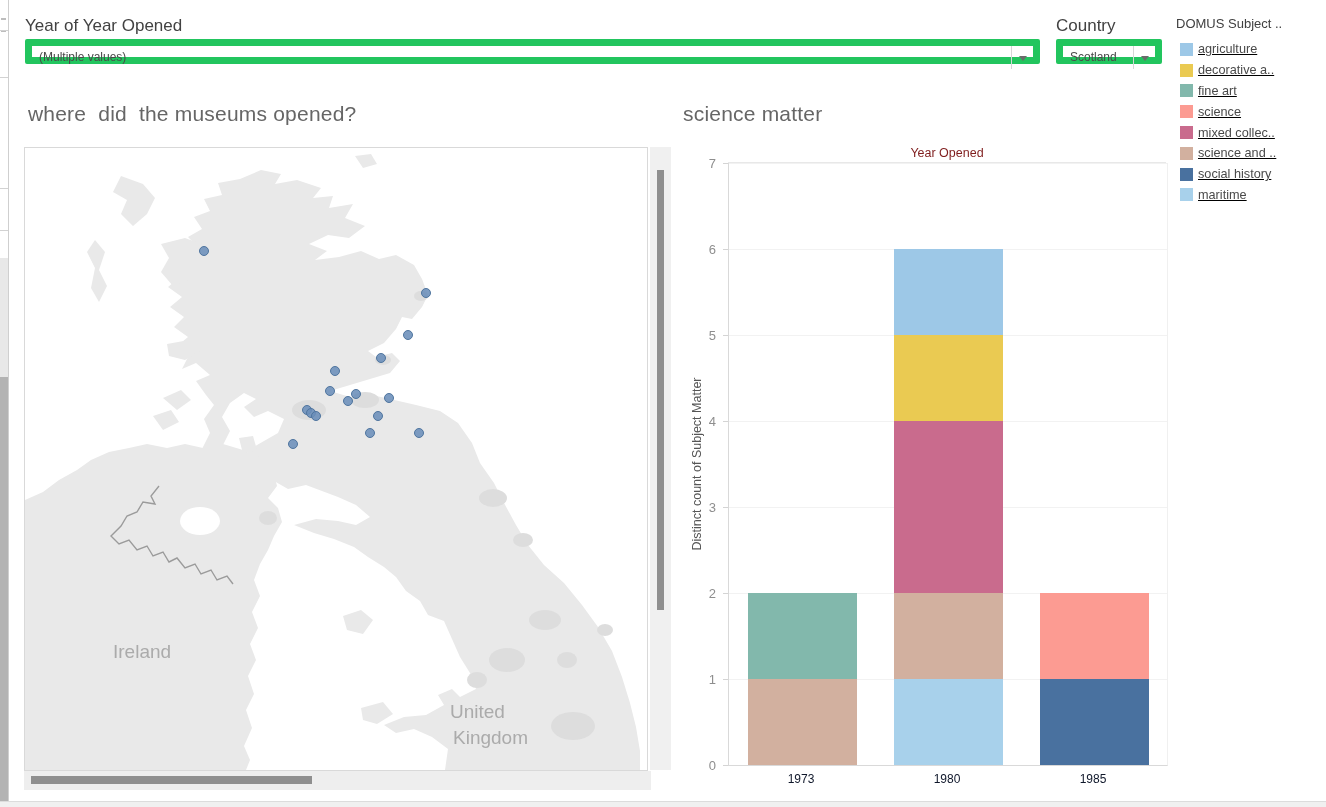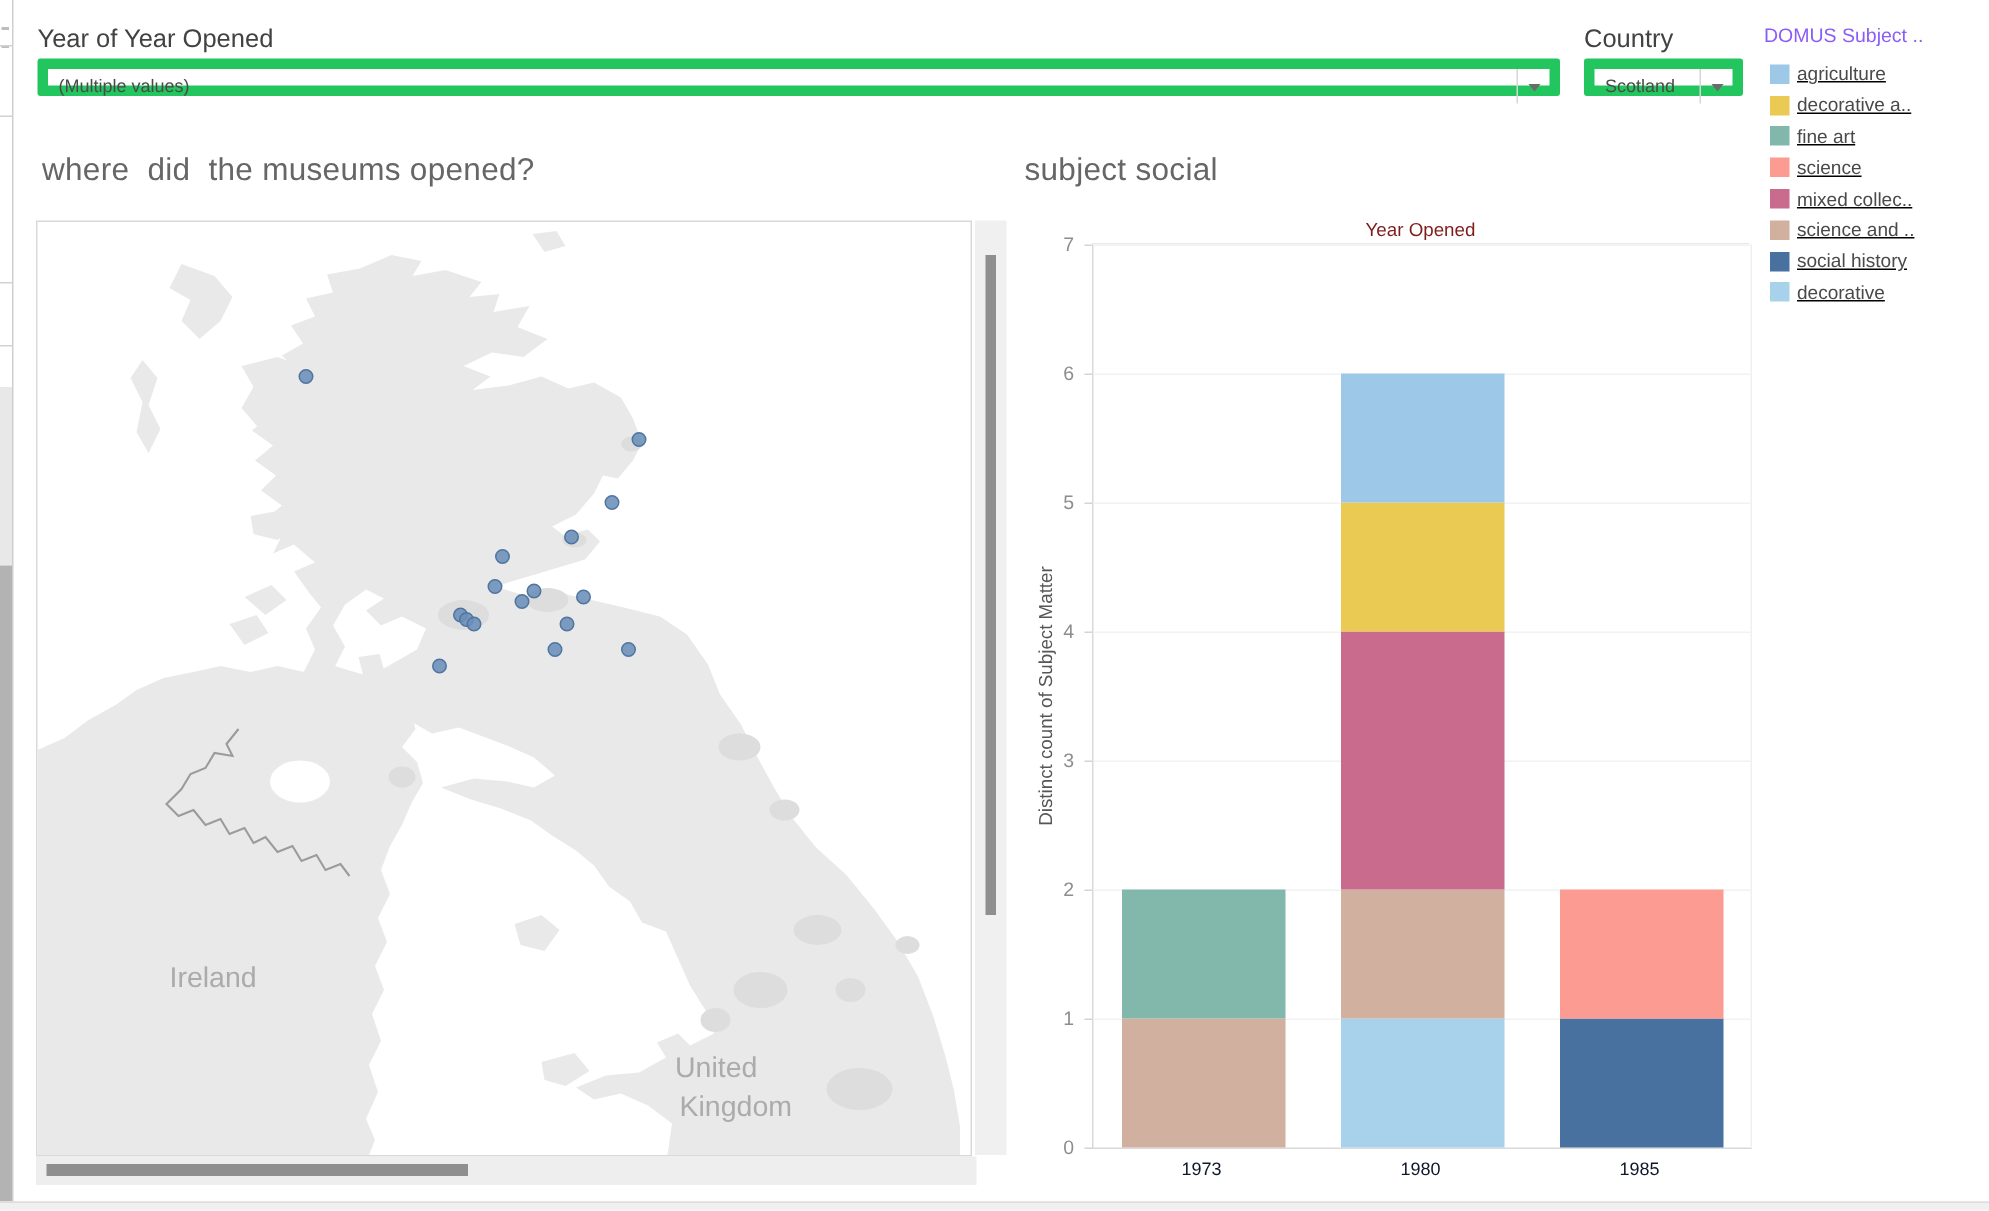--- a/index.html
+++ b/index.html
@@ -14,21 +14,21 @@
   .rail-icon{position:absolute;left:1px;top:18px;width:5px;height:10px;
              border-top:2px solid #bdbdbd;border-bottom:2px solid #bdbdbd;}
   
   .filter-label{font-size:17px;color:#424242;white-space:pre;}
   .dropdown{background:#fff;border:7px solid #22c55e;border-radius:2px;box-sizing:border-box;height:25px;}
   .dropdown .val{position:absolute;left:7px;top:0;line-height:23px;font-size:12px;color:#4a4a4a;white-space:pre;}
   .dd-btn{position:absolute;right:0;top:0;width:21px;height:23px;border-left:1px solid #d6d6d6;}
   .dd-arrow{position:absolute;left:7px;top:10px;width:0;height:0;
             border-left:4px solid transparent;border-right:4px solid transparent;border-top:5px solid #6b6b6b;}
   
-  .legend-title{font-size:13px;color:#8b5cf6;white-space:pre;}
+  .legend-title{font-size:13px;color:#404040;white-space:pre;}
   .legend-item{display:flex;align-items:center;height:20.8px;}
   .legend-swatch{width:13px;height:13px;margin-right:5px;flex:0 0 13px;}
   .legend-label{font-size:12.7px;color:#4a4a4a;white-space:pre;}
   
   .sheet-title{font-size:21px;color:#666666;white-space:pre;letter-spacing:0.2px;}
   
   .map-pane{left:24px;top:147px;width:622px;height:622px;border:1px solid #d9d9d9;box-sizing:content-box;background:#fff;}
   .vscroll-track{left:650px;top:147px;width:21px;height:623px;background:#f0f0f0;}
   .vscroll-thumb{position:absolute;left:7px;top:23px;width:7px;height:440px;background:#8f8f8f;}
   .hscroll-track{left:24px;top:771px;width:627px;height:19px;background:#eeeeee;}
@@ -104,21 +104,21 @@
     <div class="legend-item">
       <span class="legend-swatch" style="background: rgb(210, 176, 159);"></span>
       <span class="legend-label">science and ..</span>
     </div>
     <div class="legend-item">
       <span class="legend-swatch" style="background: rgb(73, 113, 159);"></span>
       <span class="legend-label">social history</span>
     </div>
     <div class="legend-item">
       <span class="legend-swatch" style="background: rgb(168, 209, 235);"></span>
-      <span class="legend-label">decorative</span>
+      <span class="legend-label">maritime</span>
     </div>
   </div>
 
 <div class="abs sheet-title" style="left:28px;top:102px;">where  did  the museums opened?</div>
 
 <div class="abs map-pane">
   <svg id="map-svg" width="622" height="622" viewBox="0 0 622 622">
 
     <path fill="#e9e9e9" d="
       M 236,22 L 256,26 L 250,36 L 272,32 L 296,40 L 288,50 L 308,48 L 304,60 L 328,56 L 320,70 L 340,78 L 324,90
@@ -201,21 +201,21 @@
   </svg>
 </div>
 
 <div class="abs vscroll-track">
   <div class="vscroll-thumb"></div>
 </div>
 <div class="abs hscroll-track">
   <div class="hscroll-thumb"></div>
 </div>
 
-<div class="abs sheet-title" style="left:683px;top:102px;">subject social</div>
+<div class="abs sheet-title" style="left:683px;top:102px;">science matter</div>
 <div class="abs chart-header">Year Opened</div>
 <div class="abs y-axis-title">Distinct count of Subject Matter</div>
 <div class="abs y-ticks">
     <div class="ytick-label" style="top: 602px;">0</div>
     <div class="ytick-label" style="top: 516px;">1</div>
     <div class="ytick-label" style="top: 430px;">2</div>
     <div class="ytick-label" style="top: 344px;">3</div>
     <div class="ytick-label" style="top: 258px;">4</div>
     <div class="ytick-label" style="top: 172px;">5</div>
     <div class="ytick-label" style="top: 86px;">6</div>

